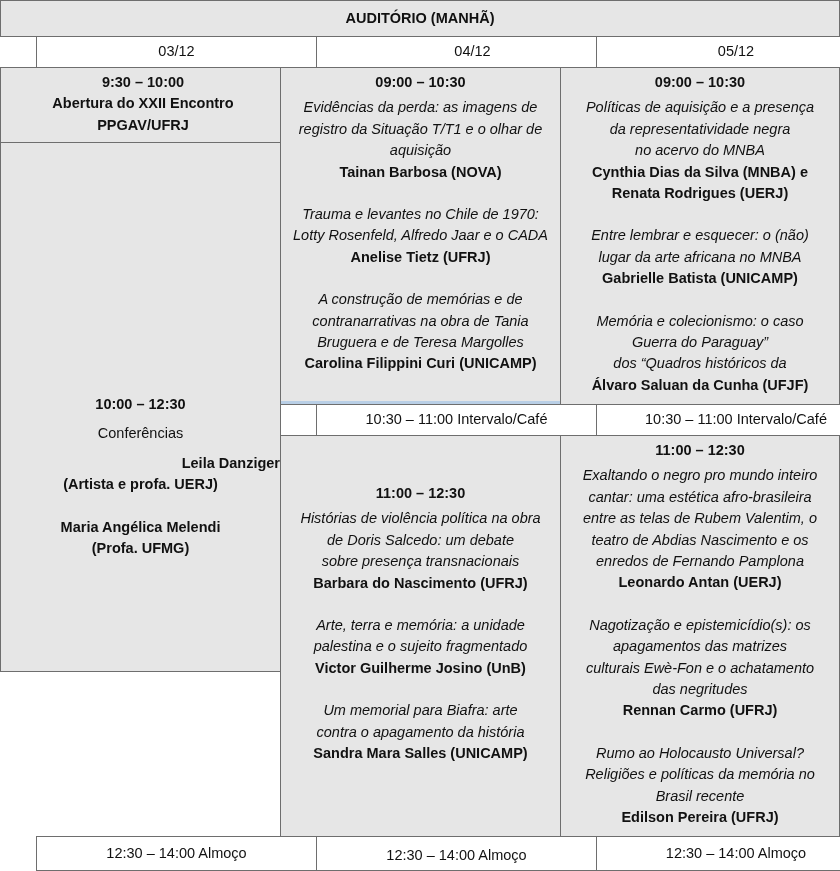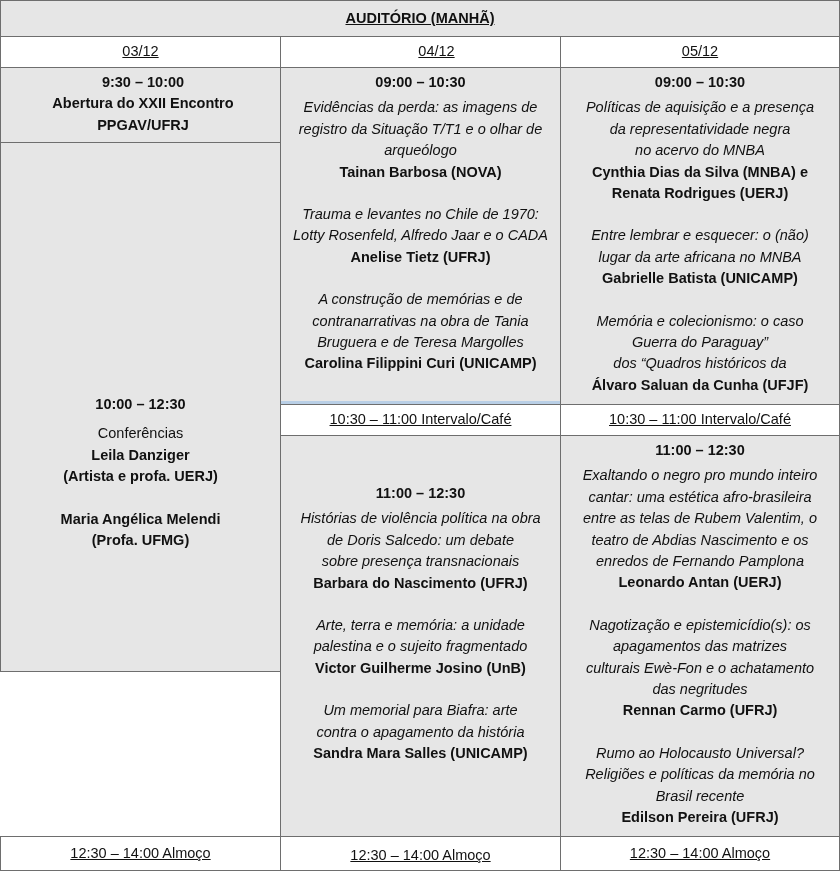--- a/index.html
+++ b/index.html
@@ -1,24 +1,24 @@
 <!DOCTYPE html>
 <html><head>
 <meta charset="utf-8">
 <style>
   html, body { margin: 0; padding: 0; background: #ffffff; }
   body { width: 840px; height: 871px; position: relative; overflow: hidden;
          font-family: "Liberation Sans", "DejaVu Sans", sans-serif; color: #111; }
   .cell { position: absolute; box-sizing: border-box; border: 1px solid #6e6e6e;
           text-align: center; font-size: 14.5px; line-height: 21.4px; }
   .gray { background: #e6e6e6; }
-  .white { background: #ffffff; }
+  .white { background: #ffffff; margin-left: 36px; }
   .b { font-weight: bold; }
   .i { font-style: italic; }
-  .flexc { display: flex; flex-direction: column; justify-content: center; align-items: center; text-decoration: underline; }
+  .flexc { display: flex; flex-direction: column; justify-content: center; align-items: center; }
   .gap { height: 21px; }
   .blueline { position: absolute; height: 3px; background: #b9cfe6; }
   .pad { padding: 0 4px; }
 </style>
 </head>
 <body>
 
 <div class="cell gray flexc b" style="left:0;top:0;width:840px;height:37px;">AUDITÓRIO (MANHÃ)</div>
 
 <div class="cell white flexc" style="left:0;top:36px;width:281px;height:32px;">03/12</div>
@@ -26,33 +26,33 @@
 <div class="cell white flexc" style="left:560px;top:36px;width:280px;height:32px;">05/12</div>
 
 <div class="cell gray" style="left:0;top:67px;width:286px;height:76px;padding-top:4px;">
   <div class="b">9:30 – 10:00</div>
   <div class="b">Abertura do XXII Encontro</div>
   <div class="b">PPGAV/UFRJ</div>
 </div>
 <div class="cell gray" style="left:0;top:142px;width:281px;height:530px;padding-top:251px;">
   <div class="b">10:00 – 12:30</div>
   <div style="margin-top:8px;">Conferências</div>
-  <div class="b" style="margin-top:0;">Leila Danziger</div>
+  <div class="b" style="margin-top:8px;text-align:right;">Leila Danziger</div>
   <div class="b">(Artista e profa. UERJ)</div>
   <div class="gap"></div>
   <div class="b">Maria Angélica Melendi</div>
   <div class="b">(Profa. UFMG)</div>
 </div>
 <div class="cell white flexc" style="left:0;top:836px;width:281px;height:35px;">12:30 – 14:00 Almoço</div>
 
 <div class="cell gray pad" style="left:280px;top:67px;width:281px;height:338px;padding-top:4px;">
   <div class="b" style="margin-bottom:4px;">09:00 – 10:30</div>
   <div class="i">Evidências da perda: as imagens de</div>
   <div class="i">registro da Situação T/T1 e o olhar de</div>
-  <div class="i">arqueólogo</div>
+  <div class="i">aquisição</div>
   <div class="b">Tainan Barbosa (NOVA)</div>
   <div class="gap"></div>
   <div class="i">Trauma e levantes no Chile de 1970:</div>
   <div class="i">Lotty Rosenfeld, Alfredo Jaar e o CADA</div>
   <div class="b">Anelise Tietz (UFRJ)</div>
   <div class="gap"></div>
   <div class="i">A construção de memórias e de</div>
   <div class="i">contranarrativas na obra de Tania</div>
   <div class="i">Bruguera e de Teresa Margolles</div>
   <div class="b">Carolina Filippini Curi (UNICAMP)</div>

